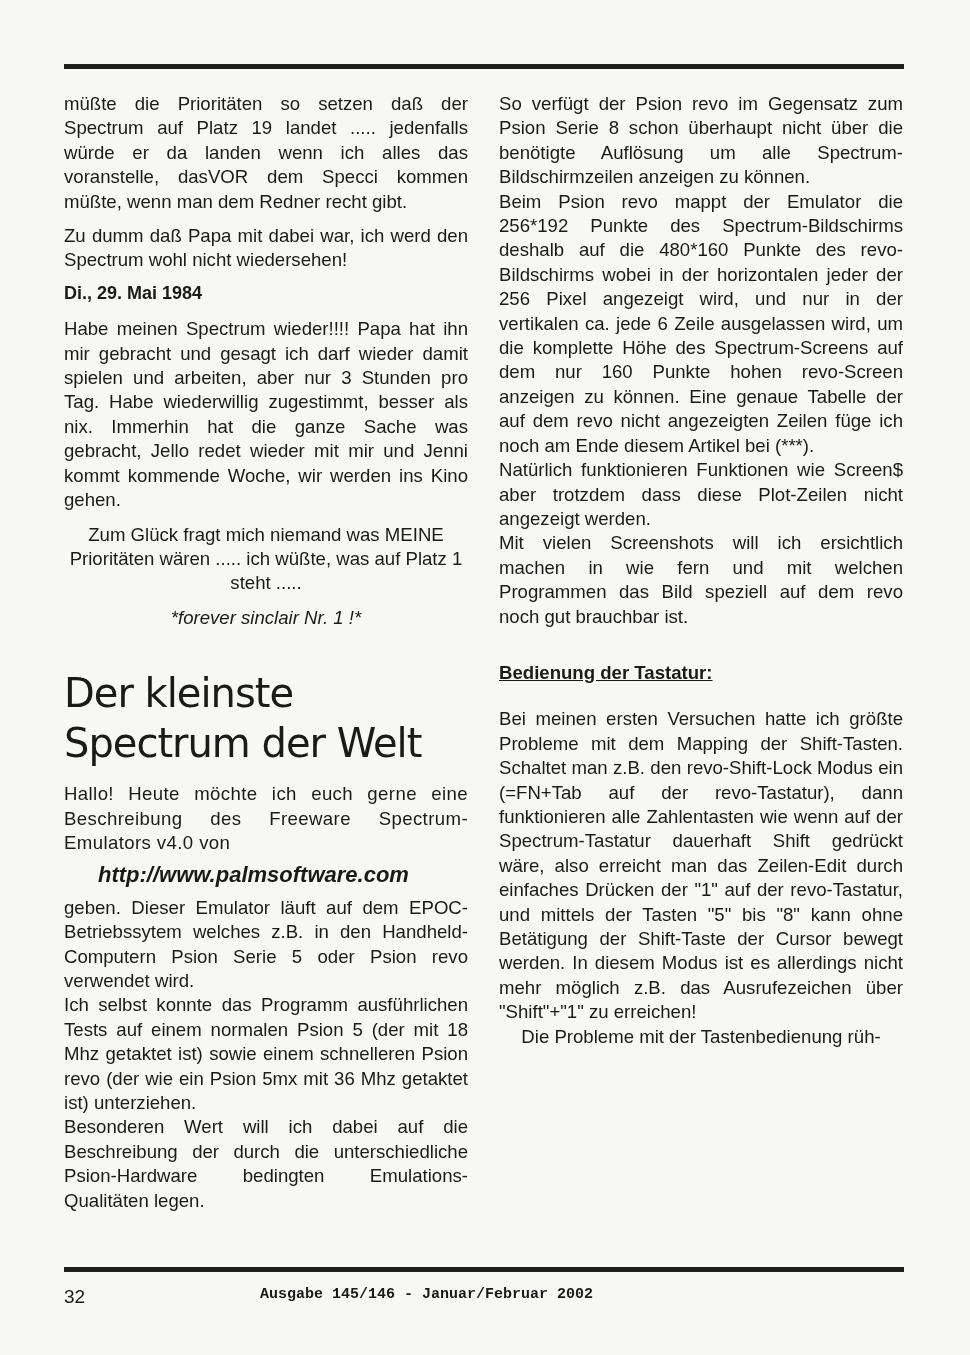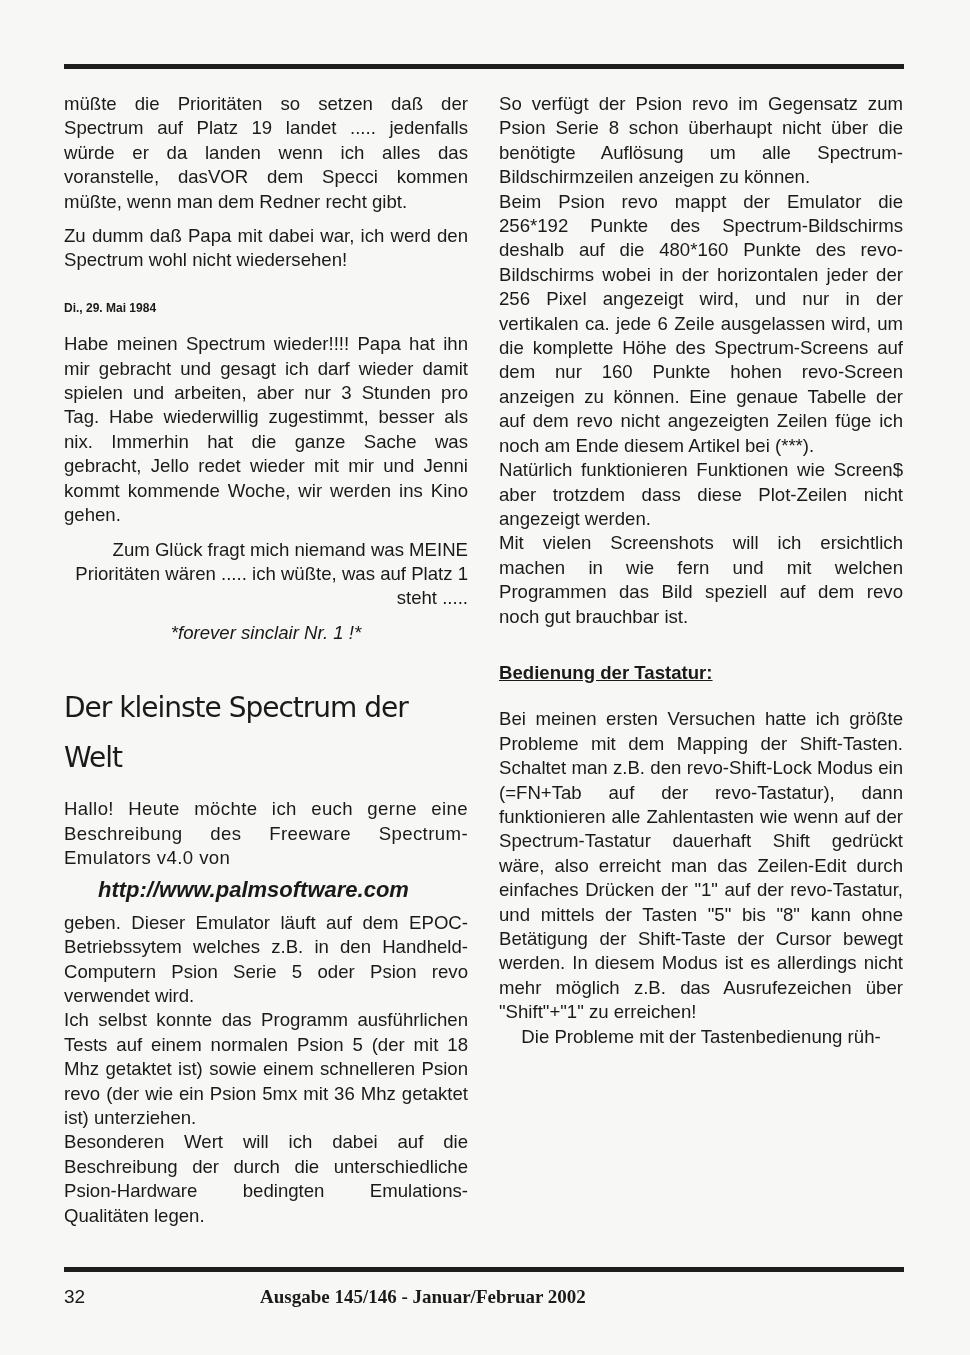--- a/index.html
+++ b/index.html
@@ -19,60 +19,60 @@
   .rule.bottom { top: 1267px; }
   .col {
     position: absolute; top: 92px; width: 404px;
     font-size: 18.6px; line-height: 24.4px;
   }
   .col.left { left: 64px; }
   .col.right { left: 499px; }
   p { margin: 0; text-align: justify; }
   p.gap { margin-bottom: 10px; }
   .date-heading {
-    font-weight: bold; font-size: 12px; margin: 23px 0 12px 0;
+    font-weight: bold; font-size: 18px; margin: 8px 0 12px 0;
   }
   .signoff {
     font-weight: normal; font-style: italic; margin: 10px 0 0 0; text-align: center;
   }
   .article-title {
     font-family: "DejaVu Sans", sans-serif;
-    font-weight: 500; font-size: 28px; line-height: 50px;
+    font-weight: 500; font-size: 40px; line-height: 50px;
     letter-spacing: -1px;
     margin: 38px 0 14px 0;
   }
   .url {
     font-weight: bold; font-style: italic;
     margin: 8px 0 8px 34px; font-size: 22px;
   }
   .subheading {
     font-weight: bold; text-decoration: underline;
     margin: 32px 0 22px 0;
   }
   .footer {
     position: absolute; top: 1284px; left: 64px; width: 840px;
     font-size: 19px;
   }
   .page-num { position: absolute; left: 0; top: 2px; font-family: "Liberation Sans Narrow","Liberation Sans", sans-serif; }
   .issue {
     position: absolute; left: 196px; top: 2px;
-    font-family: Liberation Serif, serif; font-weight: bold; font-size: 19px;
+    font-family: Liberation Mono, monospace; font-weight: bold; font-size: 15px;
   }
 </style>
 </head>
 <body>
 
 <div class="rule top"></div>
 
 <div class="col left">
   <p class="gap">müßte die Prioritäten so setzen daß der Spectrum auf Platz 19 landet ..... jedenfalls würde er da landen wenn ich alles das voranstelle, dasVOR dem Specci kommen müßte, wenn man dem Redner recht gibt.</p>
   <p>Zu dumm daß Papa mit dabei war, ich werd den Spectrum wohl nicht wiedersehen!</p>
   <div class="date-heading">Di., 29. Mai 1984</div>
   <p class="gap">Habe meinen Spectrum wieder!!!! Papa hat ihn mir gebracht und gesagt ich darf wieder damit spielen und arbeiten, aber nur 3 Stunden pro Tag. Habe wiederwillig zugestimmt, besser als nix. Immerhin hat die ganze Sache was gebracht, Jello redet wieder mit mir und Jenni kommt kommende Woche, wir werden ins Kino gehen.</p>
-  <p style="text-align:right">Zum Glück fragt mich niemand was MEINE Prioritäten wären ..... ich wüßte, was auf Platz 1 steht .....</p>
+  <p style="text-align:center">Zum Glück fragt mich niemand was MEINE Prioritäten wären ..... ich wüßte, was auf Platz 1 steht .....</p>
   <div class="signoff">*forever sinclair Nr. 1 !*</div>
   <h1 class="article-title">Der kleinste Spectrum der Welt</h1>
   <p style="letter-spacing:0.4px">Hallo! Heute möchte ich euch gerne eine Beschreibung des Freeware Spectrum-Emulators v4.0 von</p>
   <div class="url">http://www.palmsoftware.com</div>
   <p>geben. Dieser Emulator läuft auf dem EPOC-Betriebssytem welches z.B. in den Handheld-Computern Psion Serie 5 oder Psion revo verwendet wird.</p>
   <p>Ich selbst konnte das Programm ausführlichen Tests auf einem normalen Psion 5 (der mit 18 Mhz getaktet ist) sowie einem schnelleren Psion revo (der wie ein Psion 5mx mit 36 Mhz getaktet ist) unterziehen.</p>
   <p>Besonderen Wert will ich dabei auf die Beschreibung der durch die unterschiedliche Psion-Hardware bedingten Emulations-Qualitäten legen.</p>
 </div>
 
 <div class="col right">

